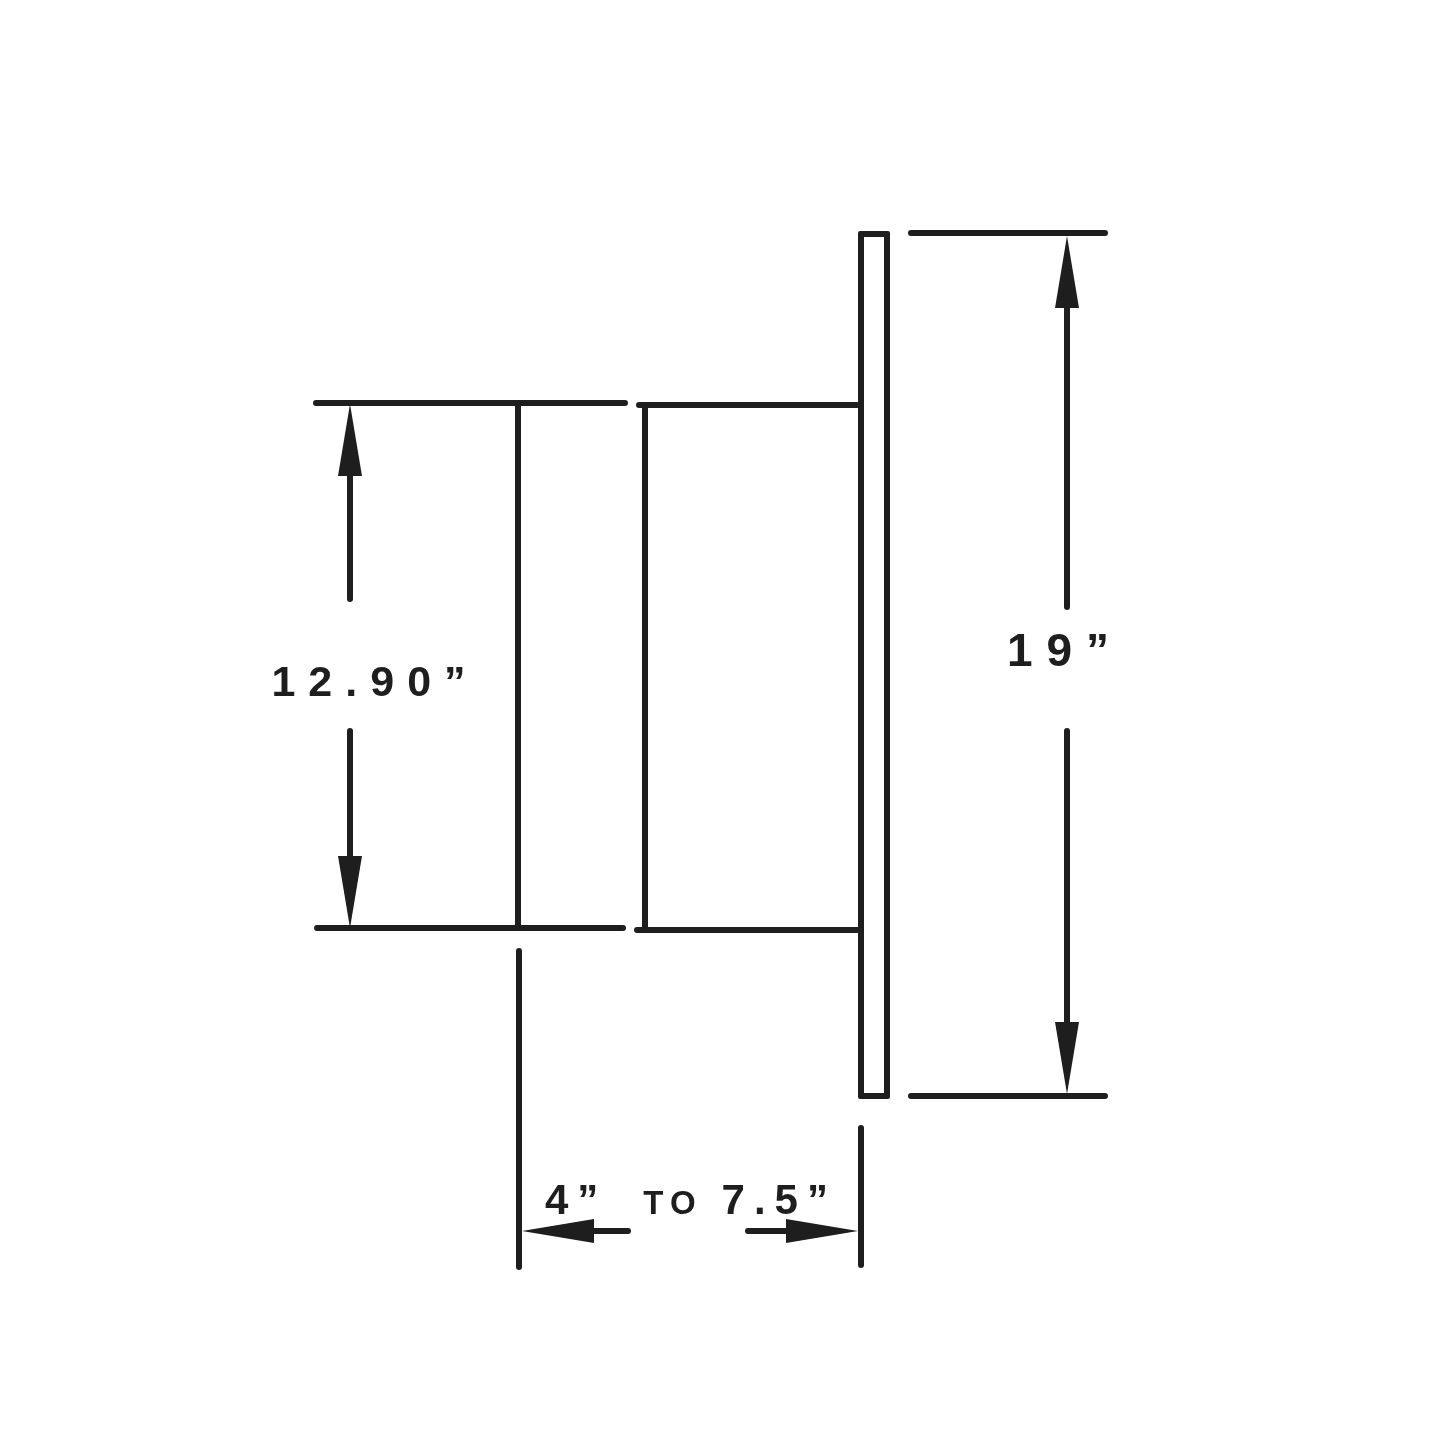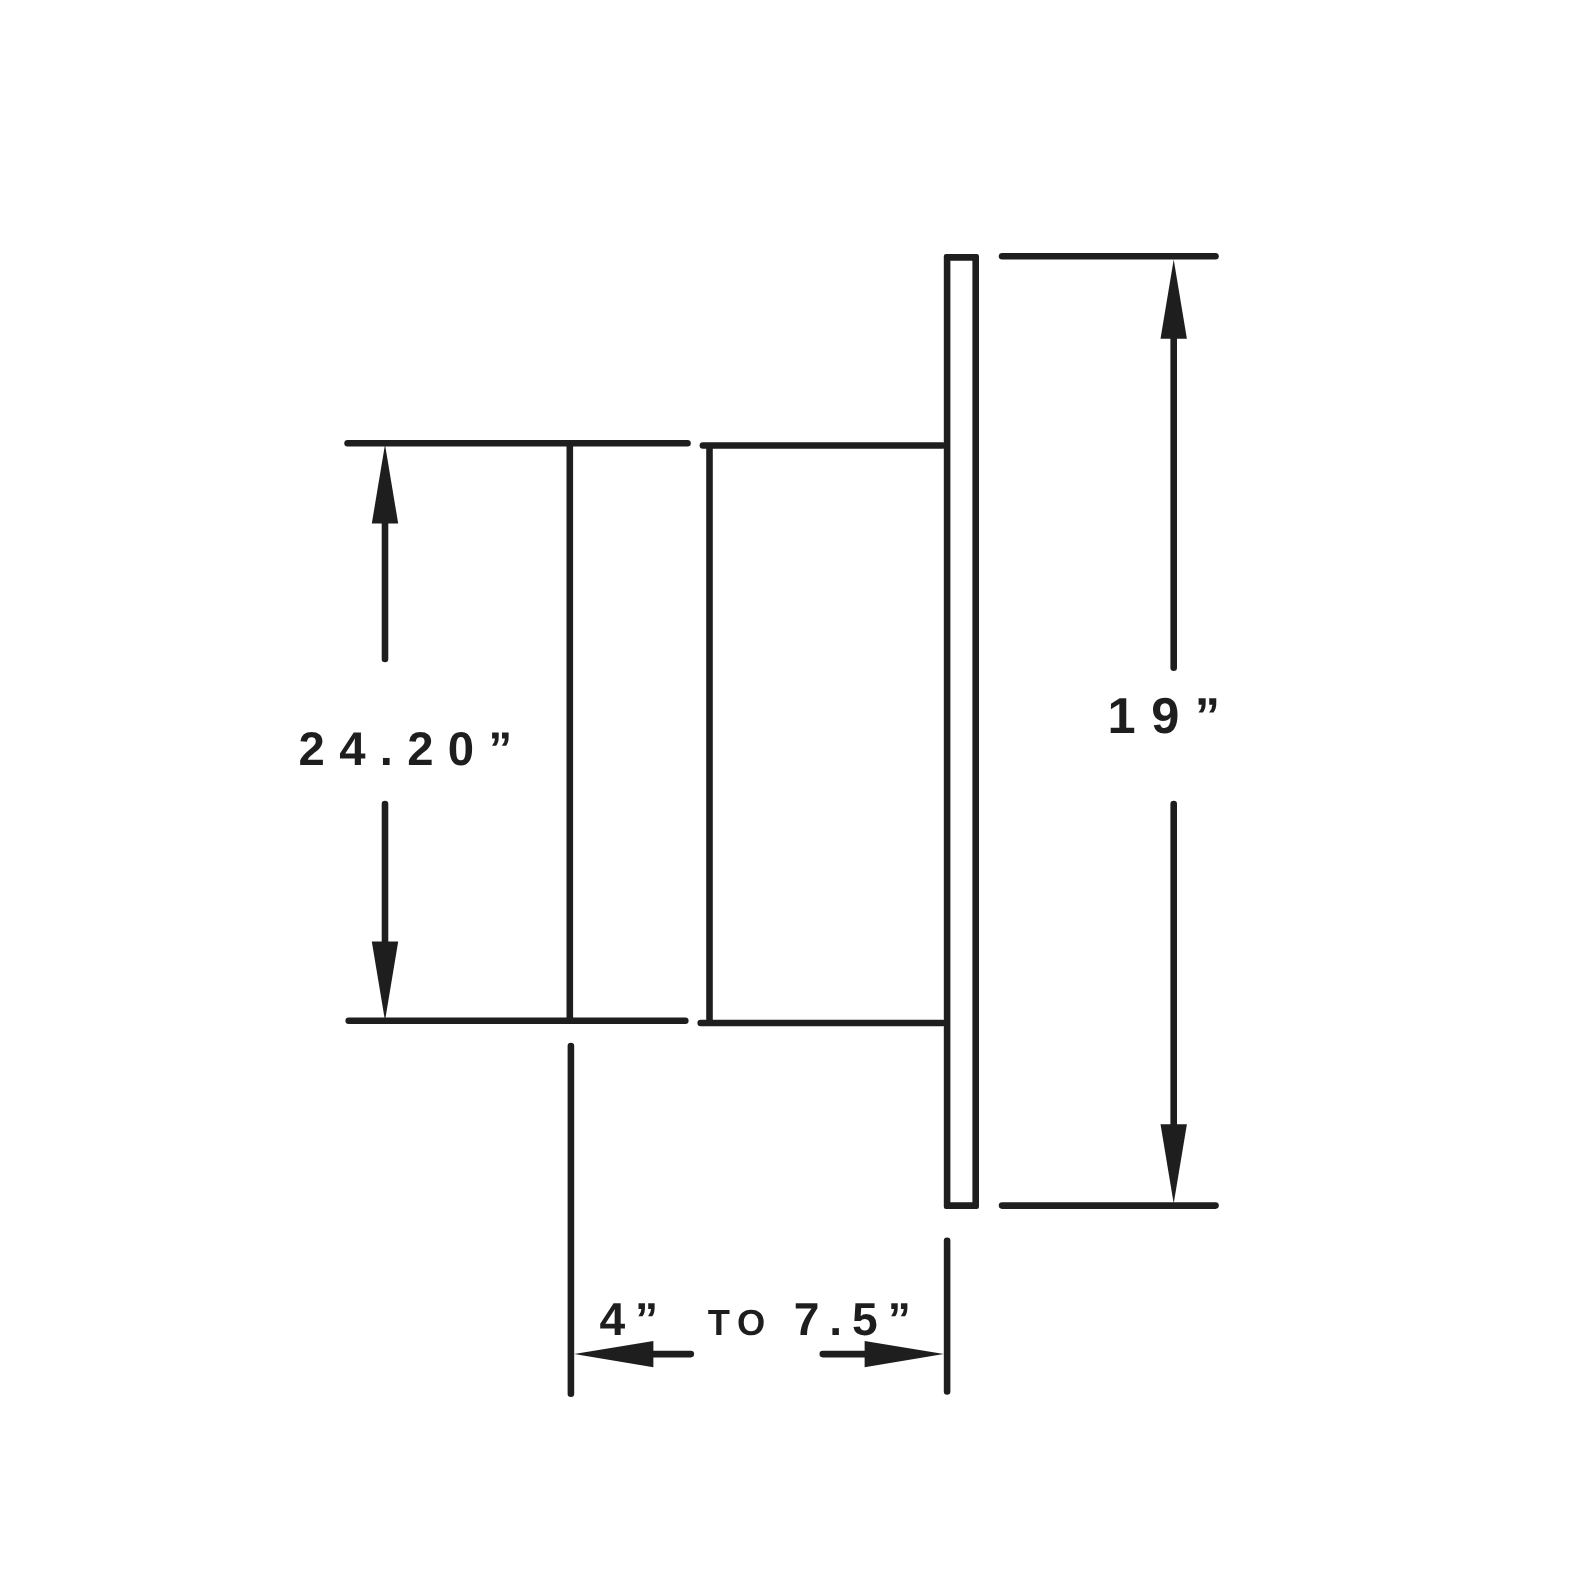--- a/index.html
+++ b/index.html
@@ -51,21 +51,21 @@
     <div class="tri tri-up" style="left:1055px; top:236px;"></div>
     <div class="ln" style="left:1064px; top:300px; width:6px; height:310px;"></div>
     <div class="lbl lbl-flange">19”</div>
     <div class="ln" style="left:1064px; top:728px; width:6px; height:300px;"></div>
     <div class="tri tri-down" style="left:1055px; top:1022px;"></div>
   </div>
 
   <div>
     <div class="tri tri-up" style="left:338px; top:404px;"></div>
     <div class="ln" style="left:347px; top:468px; width:6px; height:134px;"></div>
-    <div class="lbl lbl-body">24.20”</div>
+    <div class="lbl lbl-body">12.90”</div>
     <div class="ln" style="left:347px; top:728px; width:6px; height:132px;"></div>
     <div class="tri tri-down" style="left:338px; top:856px;"></div>
   </div>
 
   <div>
     <div class="ln" style="left:516px; top:948px;  width:6px; height:322px;"></div>
     <div class="ln" style="left:858px; top:1125px; width:6px; height:143px;"></div>
     <div class="lbl lbl-depth">
       <span>4”</span><span class="small">TO</span><span class="gap">7.5”</span>
     </div>

